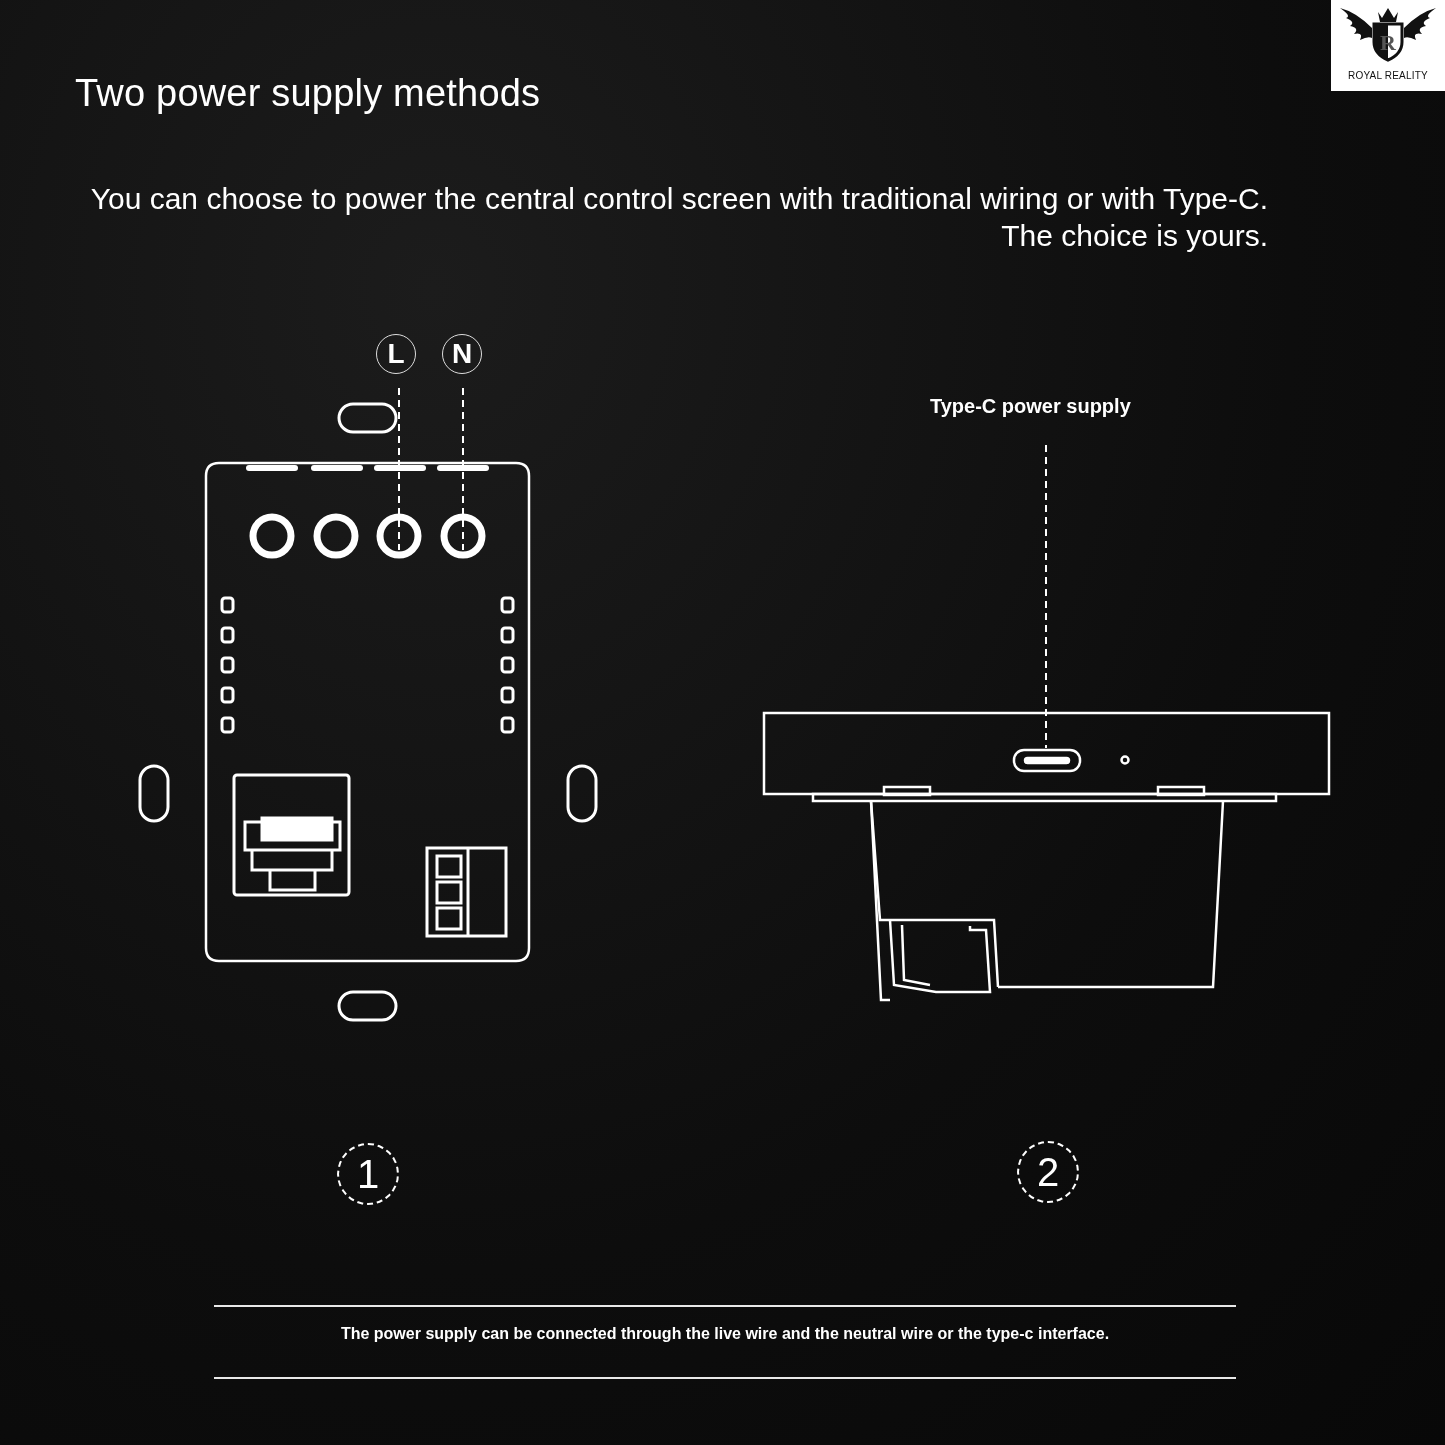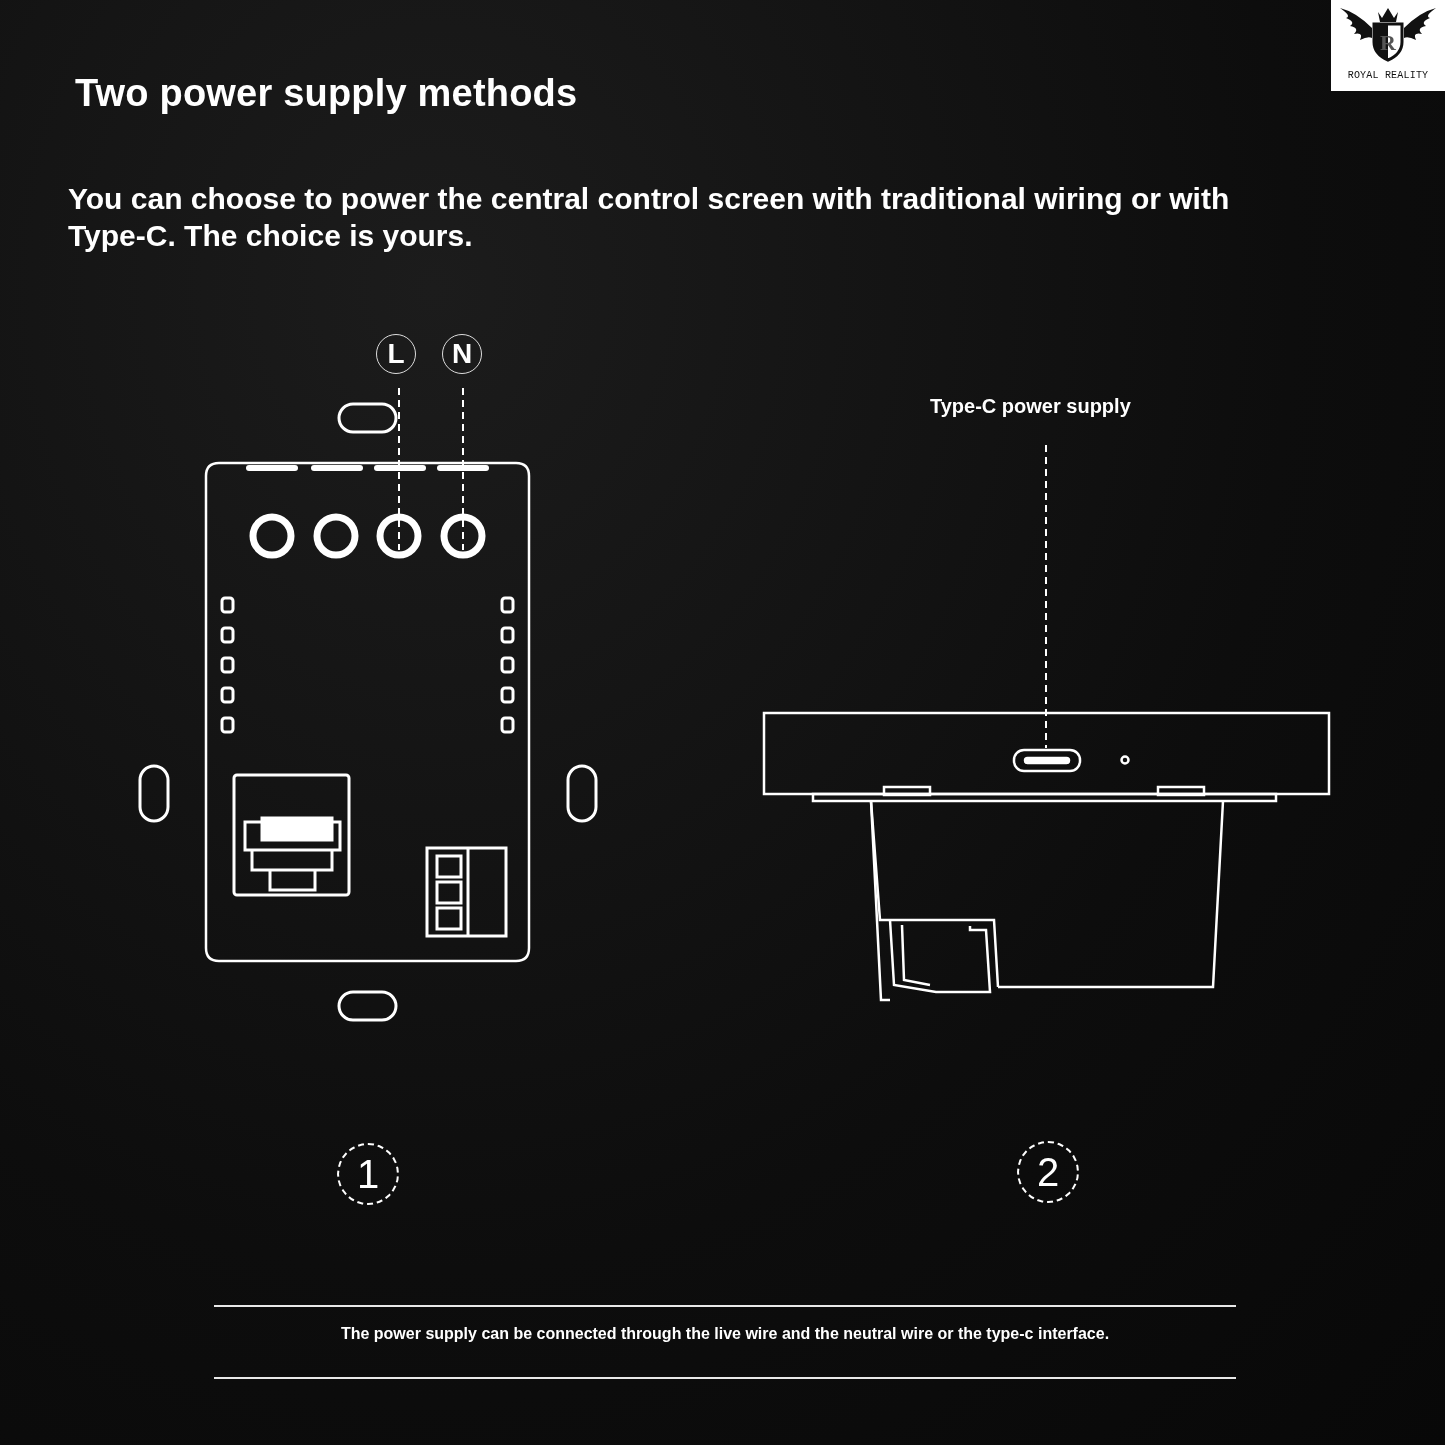--- a/index.html
+++ b/index.html
@@ -5,33 +5,33 @@
     html, body { margin: 0; padding: 0; }
     body {
       width: 1445px; height: 1445px; position: relative; overflow: hidden;
       background: #0e0e0e;
       background-image: radial-gradient(ellipse at 30% 20%, #1c1c1c 0%, #0d0d0d 60%, #080808 100%);
       font-family: "Liberation Sans", "DejaVu Sans", sans-serif;
       color: #ffffff;
     }
     .abs { position: absolute; }
     .title {
-      left: 75px; top: 72px; font-size: 38px; font-weight: bold; letter-spacing: 0.2px;
+      left: 75px; top: 72px; font-size: 38px; font-weight: normal; letter-spacing: 0.2px;
       white-space: nowrap;
     }
     .subtitle {
-      left: 68px; top: 180px; width: 1200px; font-size: 30px; font-weight: bold; line-height: 37px;
+      left: 68px; top: 180px; width: 1200px; font-size: 30px; font-weight: normal; line-height: 37px; text-align: right;
     }
     .logo {
       left: 1331px; top: 0; width: 114px; height: 91px; background: #ffffff;
       color: #000; text-align: center;
     }
     .logo svg { display: block; margin: 2px auto 0; }
     .logo-text {
-      position: absolute; left: 0; right: 0; bottom: 10px; font-family: Liberation Mono, monospace;
+      position: absolute; left: 0; right: 0; bottom: 10px; font-family: Liberation Sans, sans-serif;
       font-size: 10px; letter-spacing: 0.2px; color: #111;
     }
     .label-circle {
       width: 38px; height: 38px; border: 1.5px solid #ddd; border-radius: 50%;
       display: flex; align-items: center; justify-content: center;
       font-size: 28px; font-weight: bold;
     }
     .typec-label {
       left: 930px; top: 395px; font-size: 20px; font-weight: bold; white-space: nowrap; text-align: center;
     }

